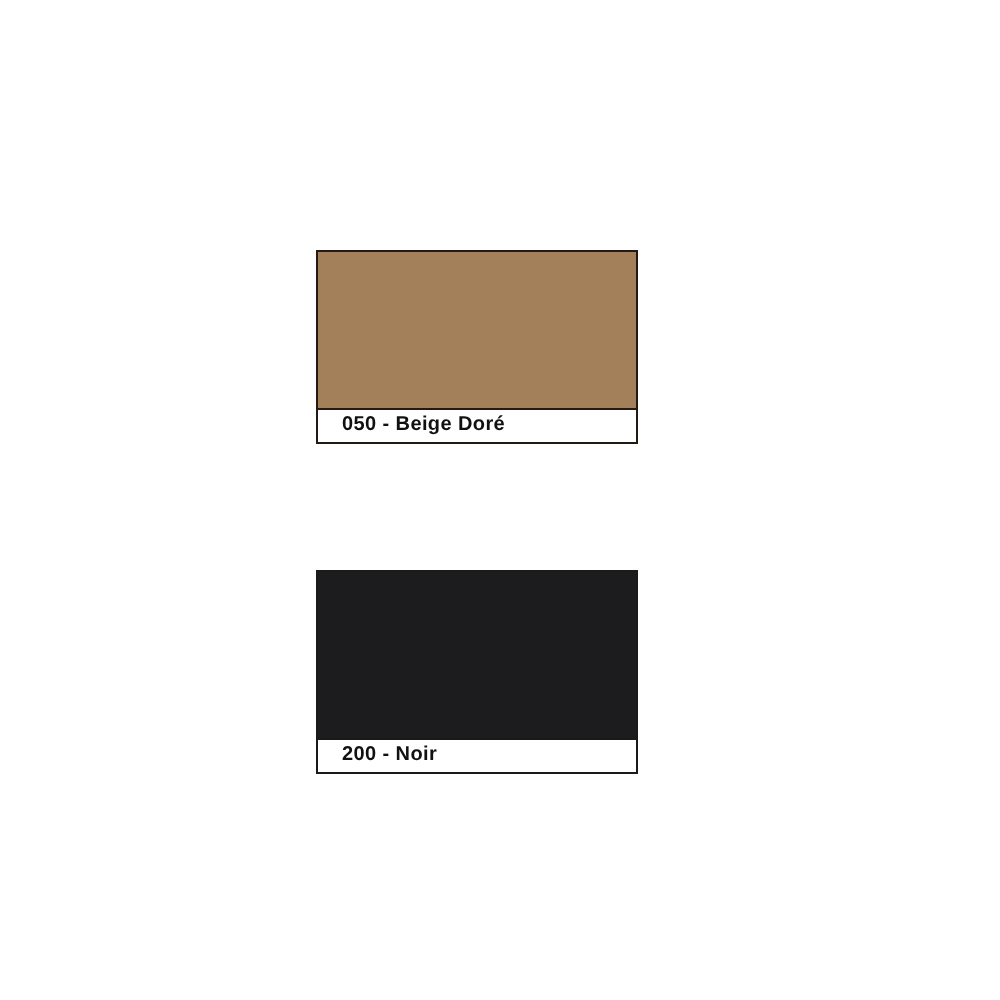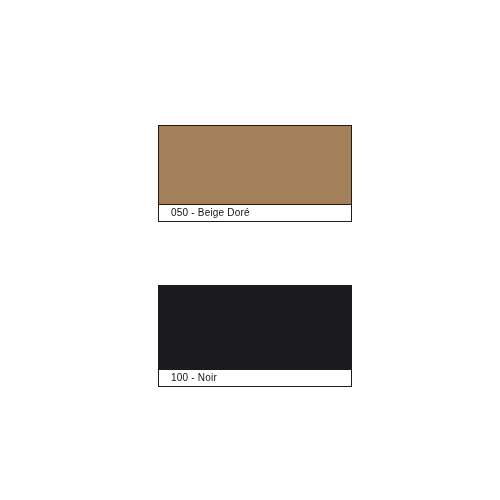--- a/index.html
+++ b/index.html
@@ -21,22 +21,23 @@
     left: 0;
     top: 0;
     width: 500px;
     height: 500px;
     background: #ffffff;
   }
 
   .swatch-card {
     position: absolute;
     left: 158px;
-    width: 194px;
+    width: 161px;
     box-sizing: border-box;
+    font-weight: bold;
   }
 
   .swatch-card.card-0 { top: 125px; }
   .swatch-card.card-1 { top: 285px; }
 
   .swatch-color {
     width: 100%;
     box-sizing: border-box;
     border: 1px solid #231a12;
     border-bottom: none;
@@ -67,16 +68,16 @@
 
 <div id="swatch-sheet">
 
   <div class="swatch-card card-0">
     <div class="swatch-color" style="background-color: rgb(164, 128, 90); border-color: rgb(35, 26, 18);"></div>
     <div class="swatch-label" style="border-color: rgb(35, 26, 18);">050 - Beige Doré</div>
   </div>
 
   <div class="swatch-card card-1">
     <div class="swatch-color" style="background-color: rgb(28, 28, 30); border-color: rgb(26, 26, 26);"></div>
-    <div class="swatch-label" style="border-color: rgb(26, 26, 26);">100 - Noir</div>
+    <div class="swatch-label" style="border-color: rgb(26, 26, 26);">200 - Noir</div>
   </div>
 
 </div>
 
 </body></html>

